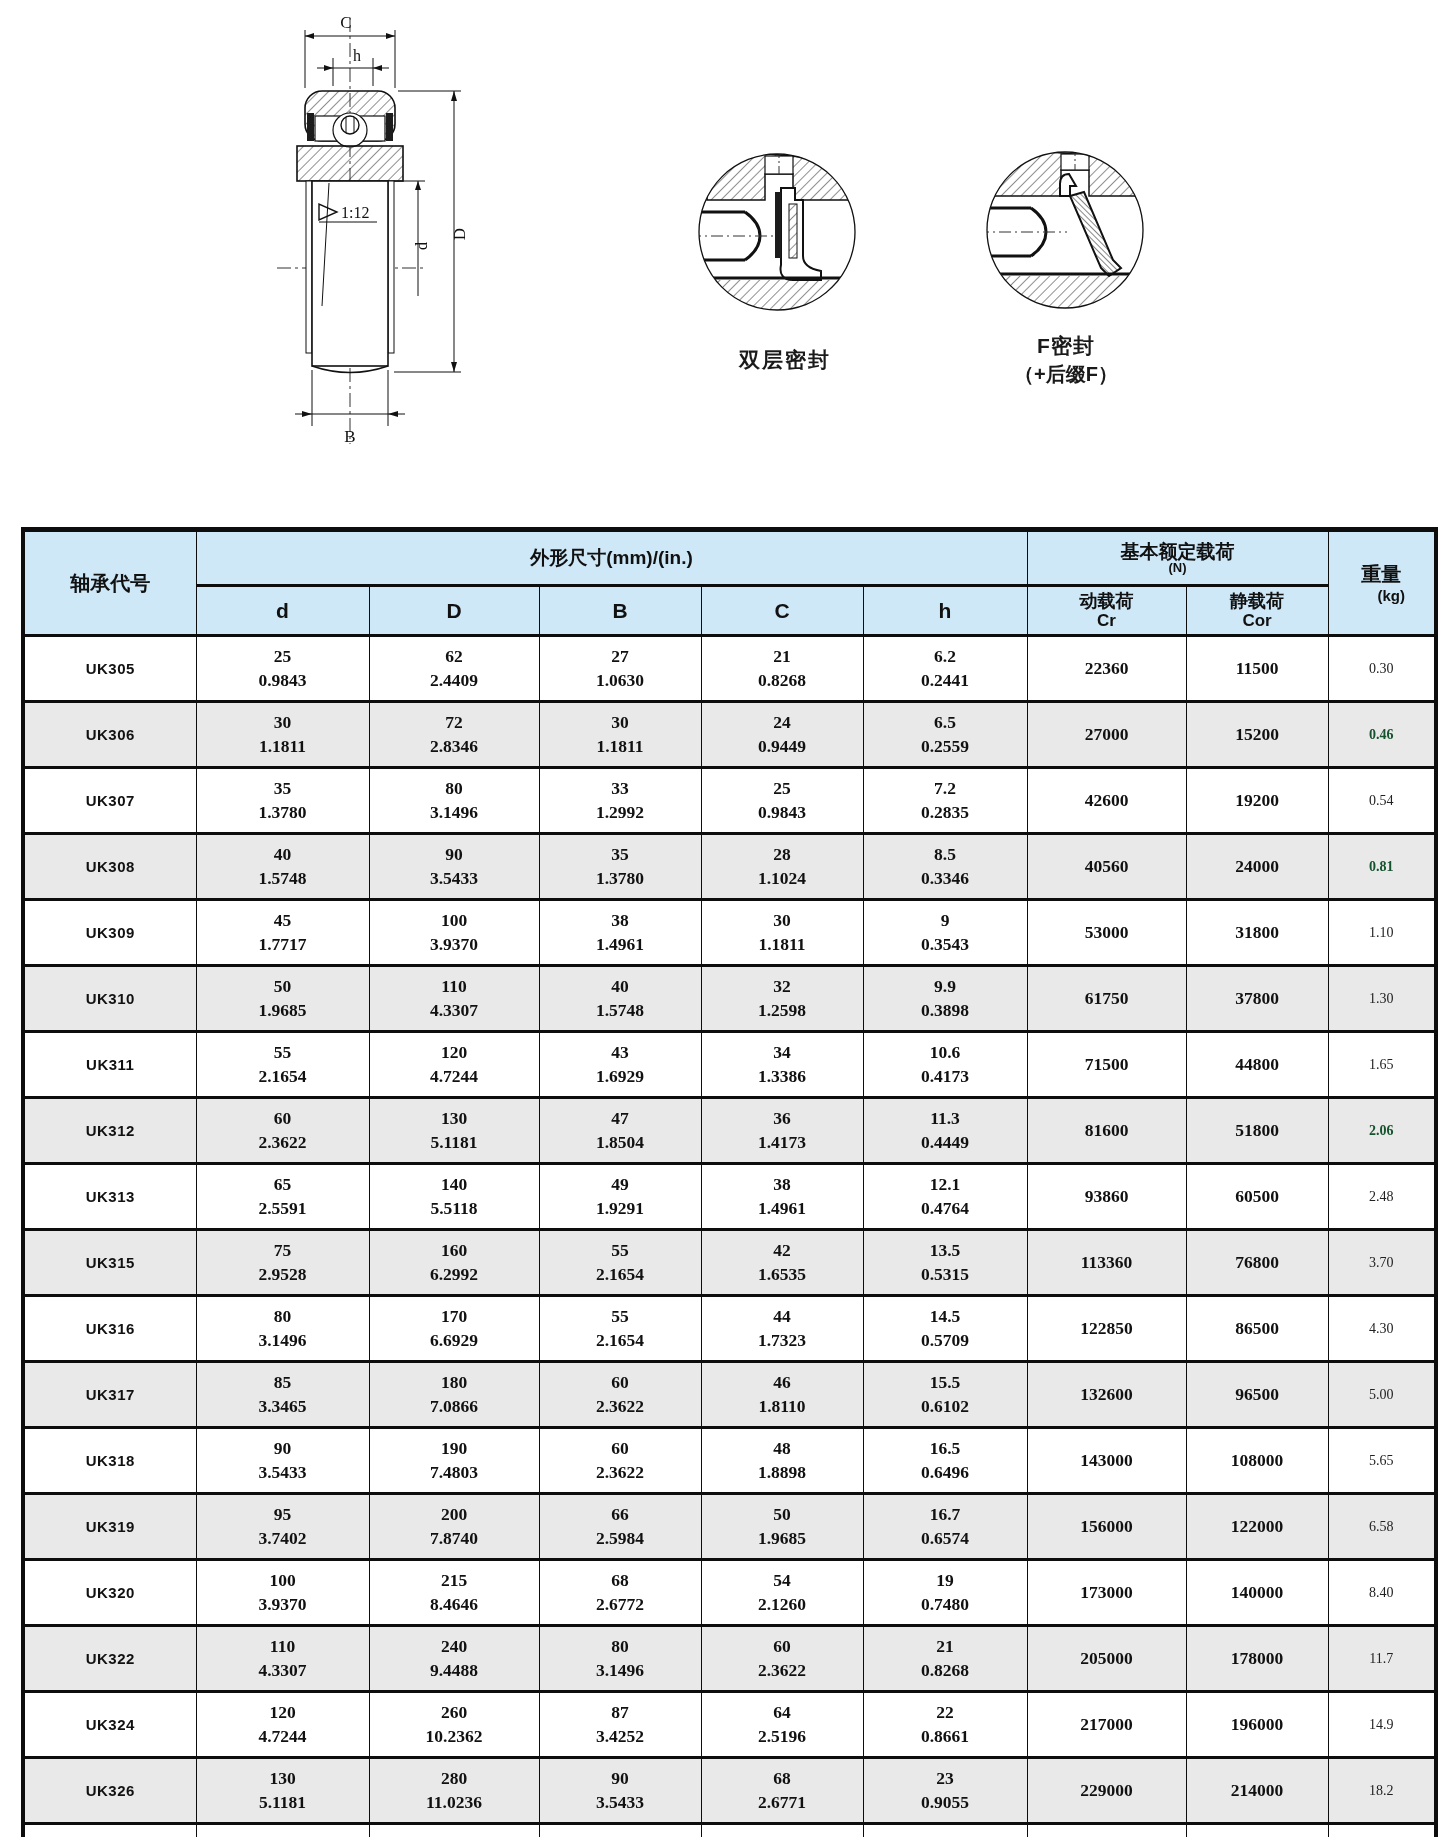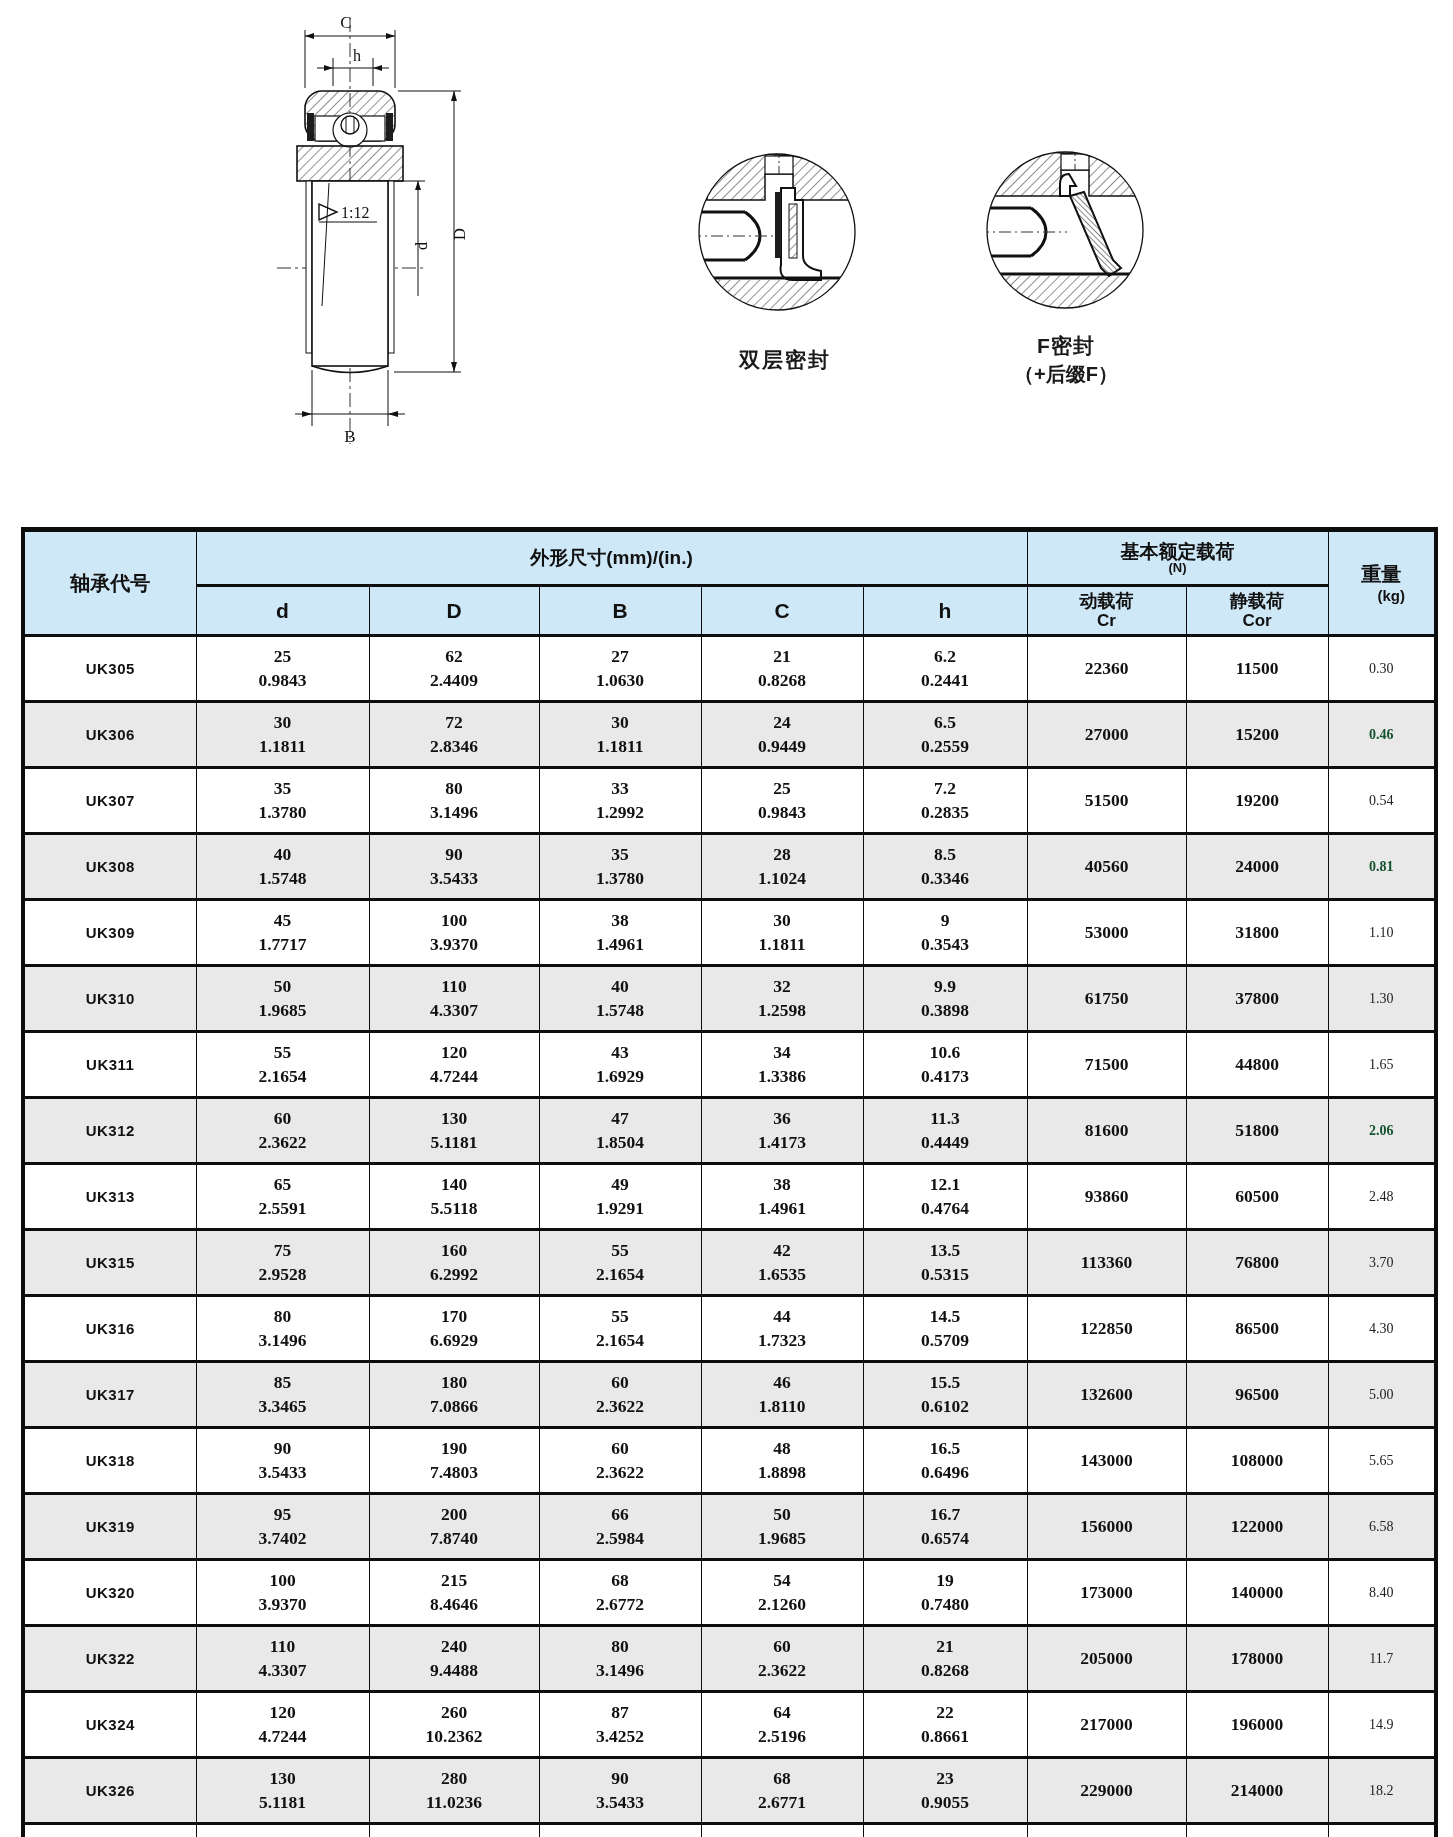--- a/index.html
+++ b/index.html
@@ -301,21 +301,21 @@
             <div class="in">1.2992</div>
           </td>
           <td class="dim">
             <div class="mm">25</div>
             <div class="in">0.9843</div>
           </td>
           <td class="dim">
             <div class="mm">7.2</div>
             <div class="in">0.2835</div>
           </td>
-          <td class="load">51500</td>
+          <td class="load">42600</td>
           <td class="load">19200</td>
           <td class="wt">0.54</td>
         </tr>
         <tr class="alt">
           <td class="code">UK308</td>
           <td class="dim">
             <div class="mm">40</div>
             <div class="in">1.5748</div>
           </td>
           <td class="dim">

